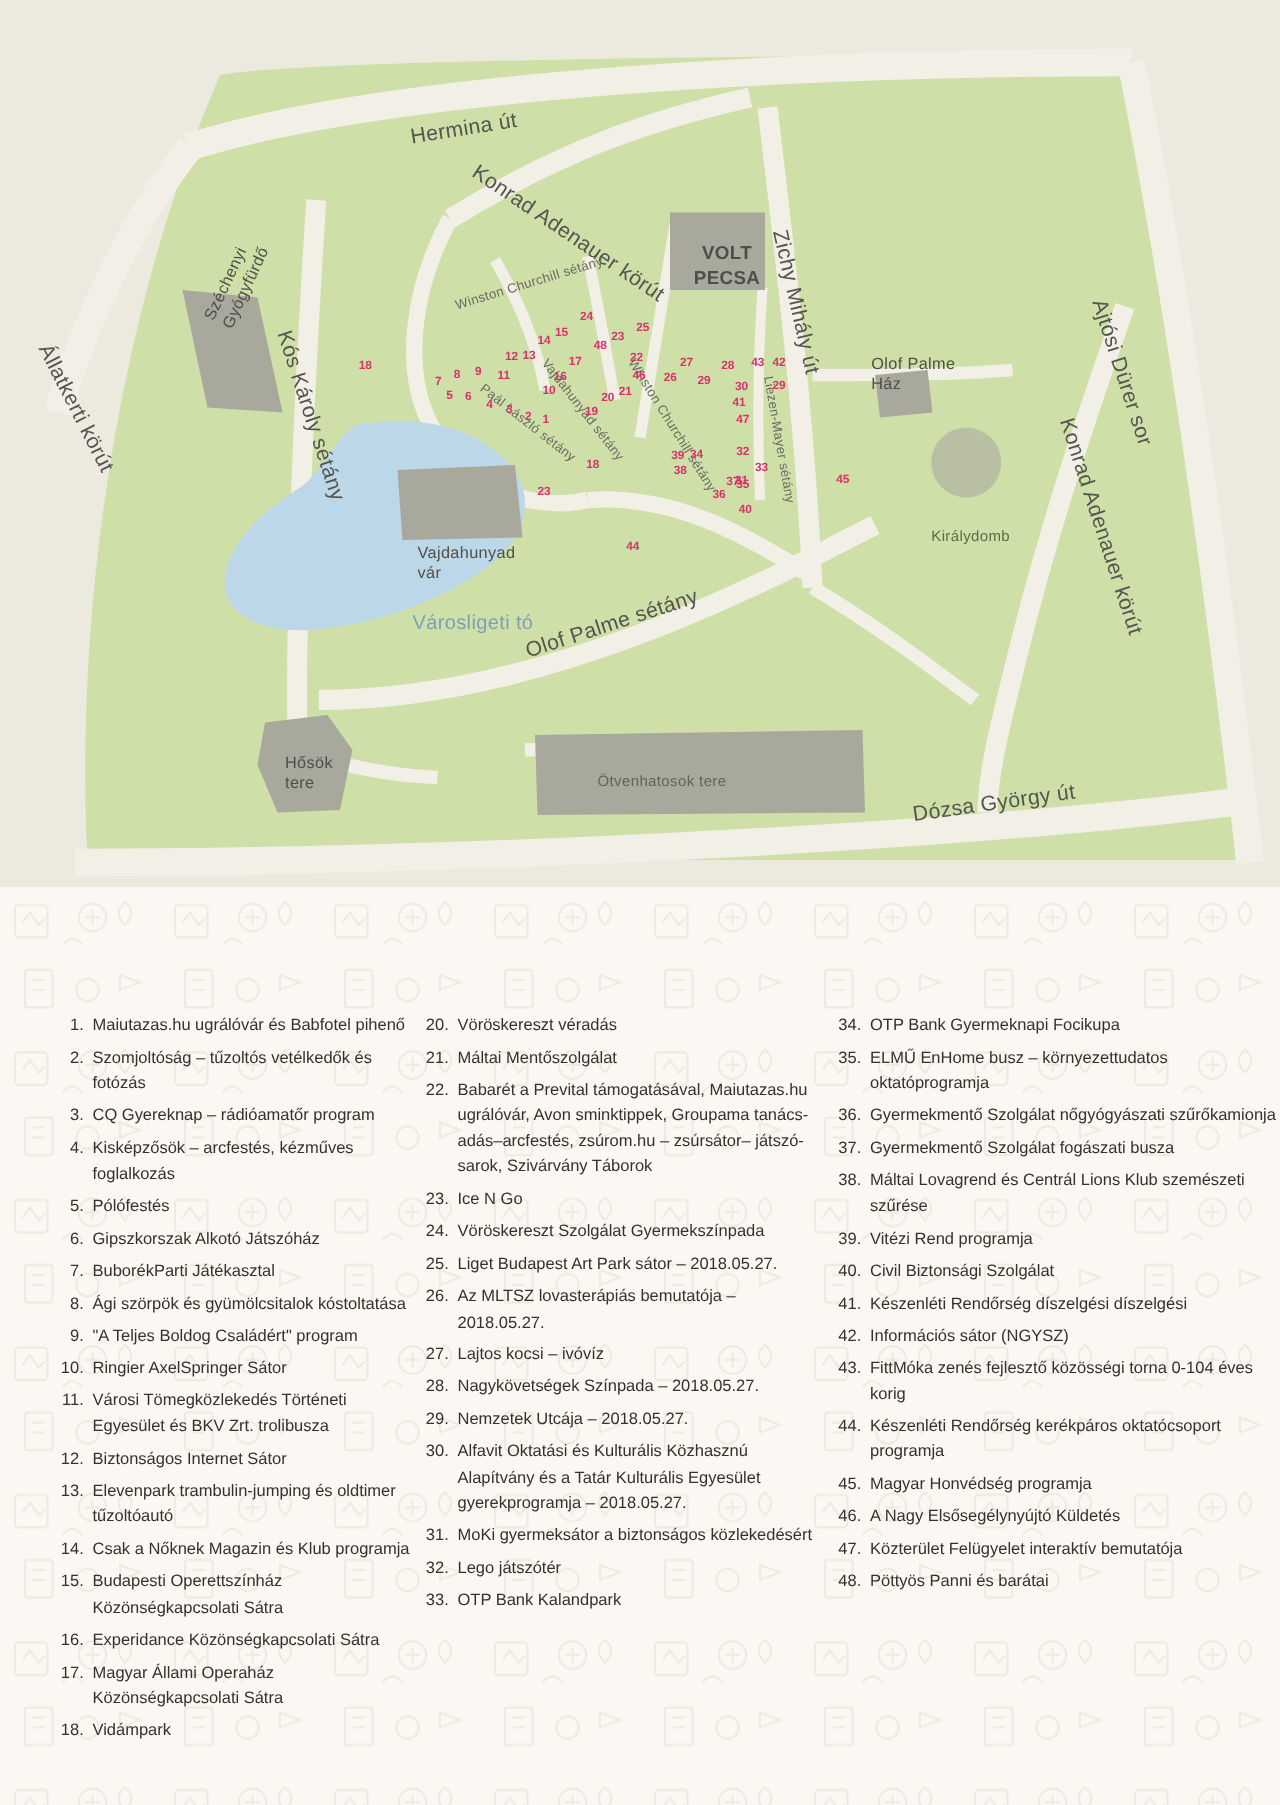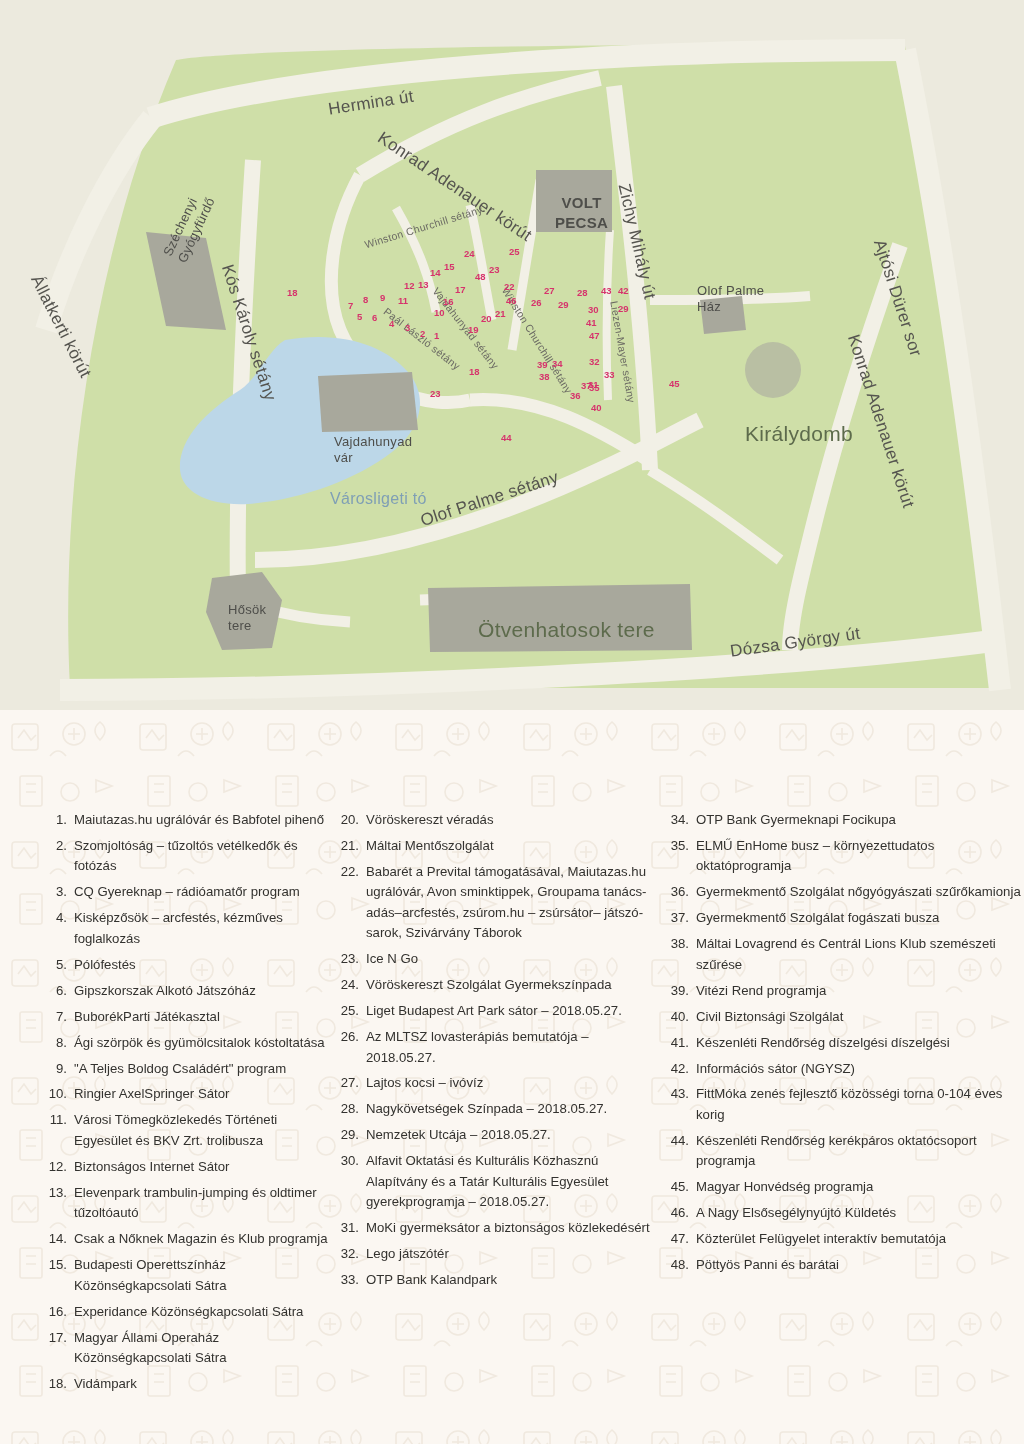--- a/index.html
+++ b/index.html
@@ -39,21 +39,21 @@
   }
   .street-label {
     font-size: 17px;
     color: #55544f;
   }
   .street-small {
     font-size: 10.5px;
     color: #6b6a63;
   }
   .area-label {
-    font-size: 21px;
+    font-size: 12px;
     color: #5d6b4c;
   }
   .lake-label {
     font-size: 16px;
     color: #7f9fb5;
   }
   .bldg-label {
     font-size: 13px;
     color: #4e4e4a;
     line-height: 1.25;
@@ -240,21 +240,21 @@
       <div class="num" style="left: 455px; top: 284px; color: rgb(214, 51, 108);">17</div>
       <div class="num" style="left: 287px; top: 287px; color: rgb(214, 51, 108);">18</div>
       <div class="num" style="left: 469px; top: 366px; color: rgb(214, 51, 108);">18</div>
       <div class="num" style="left: 468px; top: 324px; color: rgb(214, 51, 108);">19</div>
       <div class="num" style="left: 481px; top: 313px; color: rgb(214, 51, 108);">20</div>
       <div class="num" style="left: 495px; top: 308px; color: rgb(214, 51, 108);">21</div>
       <div class="num" style="left: 504px; top: 281px; color: rgb(214, 51, 108);">22</div>
       <div class="num" style="left: 430px; top: 388px; color: rgb(214, 51, 108);">23</div>
       <div class="num" style="left: 489px; top: 264px; color: rgb(214, 51, 108);">23</div>
       <div class="num" style="left: 464px; top: 248px; color: rgb(214, 51, 108);">24</div>
-      <div class="num" style="left: 509px; top: 246px; color: rgb(214, 51, 108);">25</div>
+      <div class="num" style="left: 509px; top: 257px; color: rgb(214, 51, 108);">25</div>
       <div class="num" style="left: 531px; top: 297px; color: rgb(214, 51, 108);">26</div>
       <div class="num" style="left: 544px; top: 285px; color: rgb(214, 51, 108);">27</div>
       <div class="num" style="left: 577px; top: 287px; color: rgb(214, 51, 108);">28</div>
       <div class="num" style="left: 558px; top: 299px; color: rgb(214, 51, 108);">29</div>
       <div class="num" style="left: 618px; top: 303px; color: rgb(214, 51, 108);">29</div>
       <div class="num" style="left: 588px; top: 304px; color: rgb(214, 51, 108);">30</div>
       <div class="num" style="left: 588px; top: 343px; color: rgb(214, 51, 108); margin-top: 36px;">31</div>
       <div class="num" style="left: 589px; top: 356px; color: rgb(214, 51, 108);">32</div>
       <div class="num" style="left: 604px; top: 369px; color: rgb(214, 51, 108);">33</div>
       <div class="num" style="left: 552px; top: 358px; color: rgb(214, 51, 108);">34</div>

